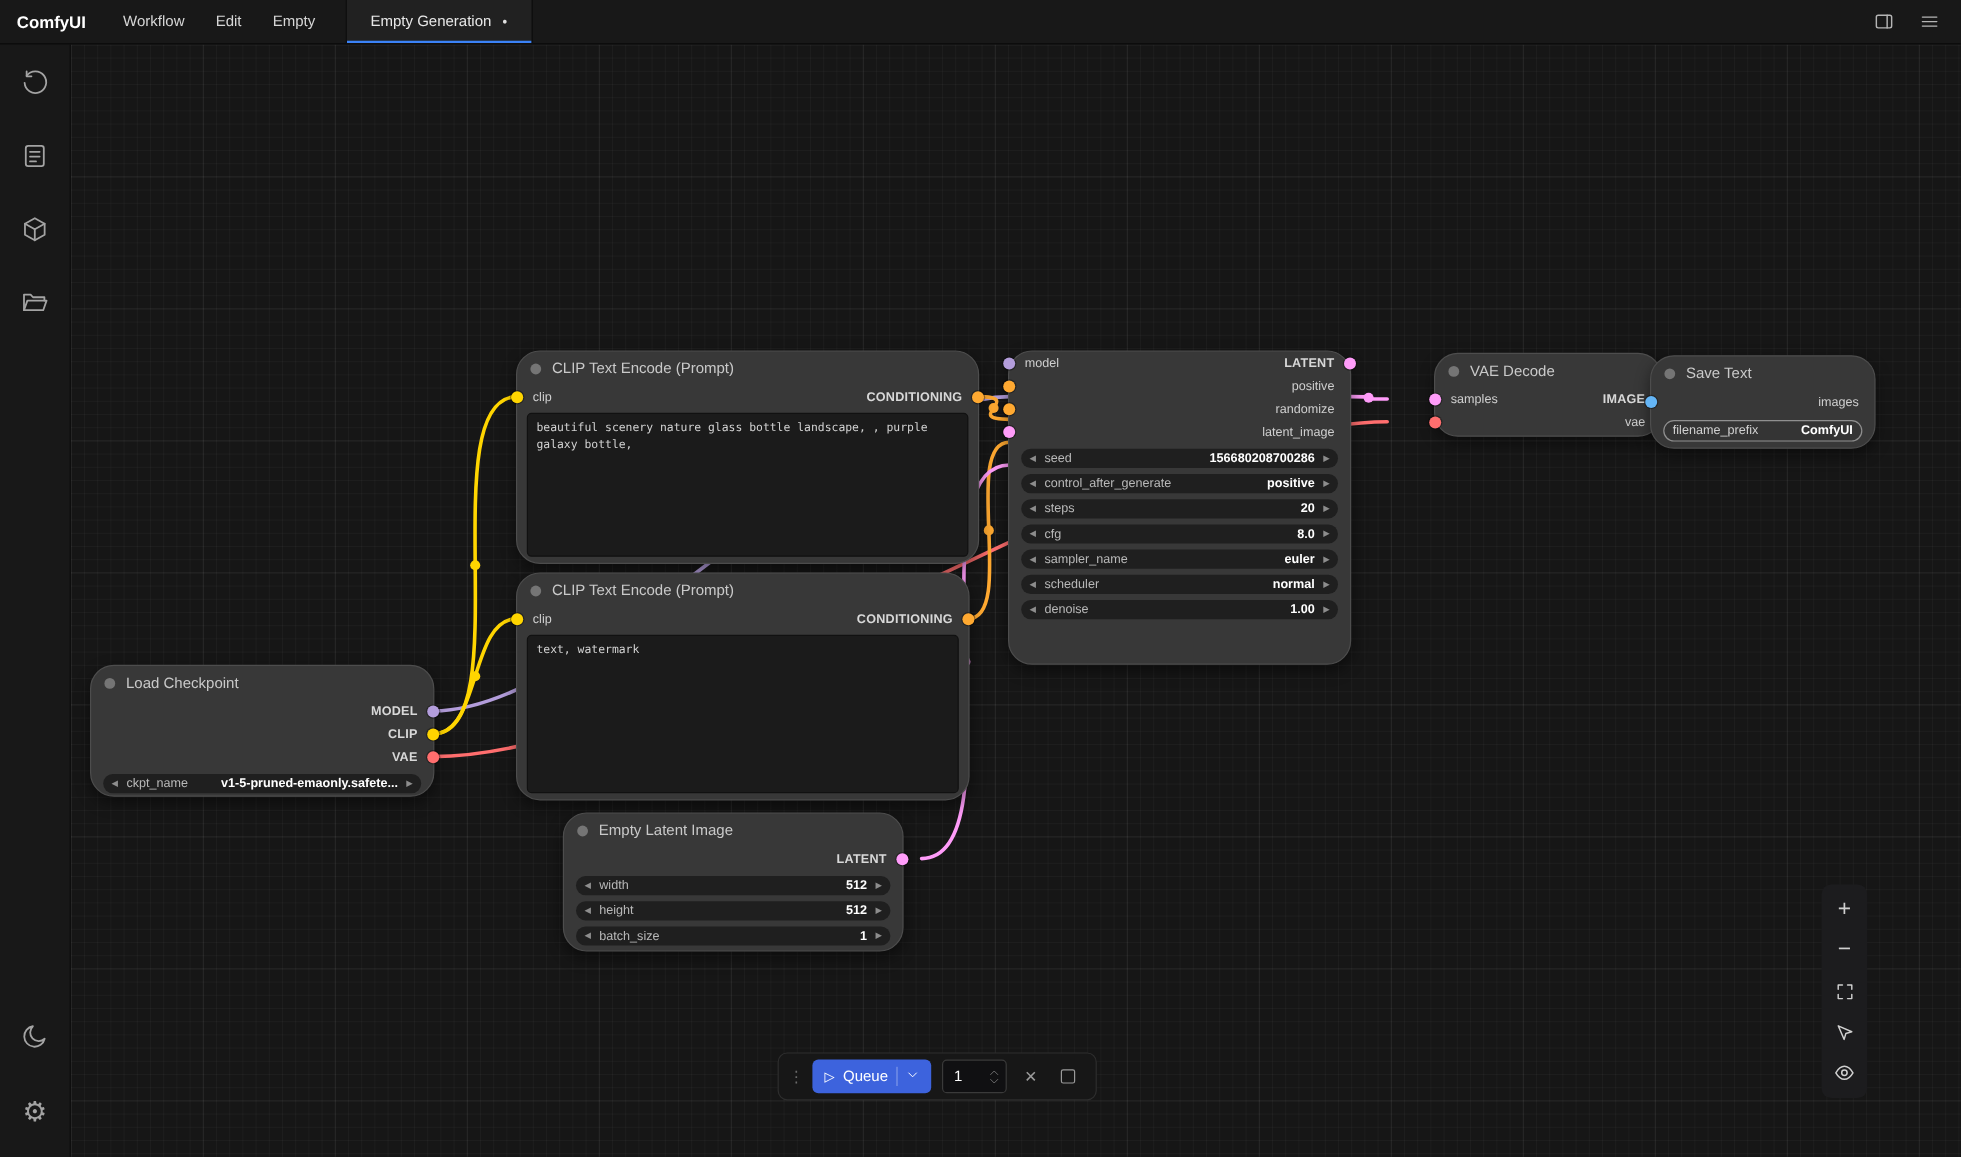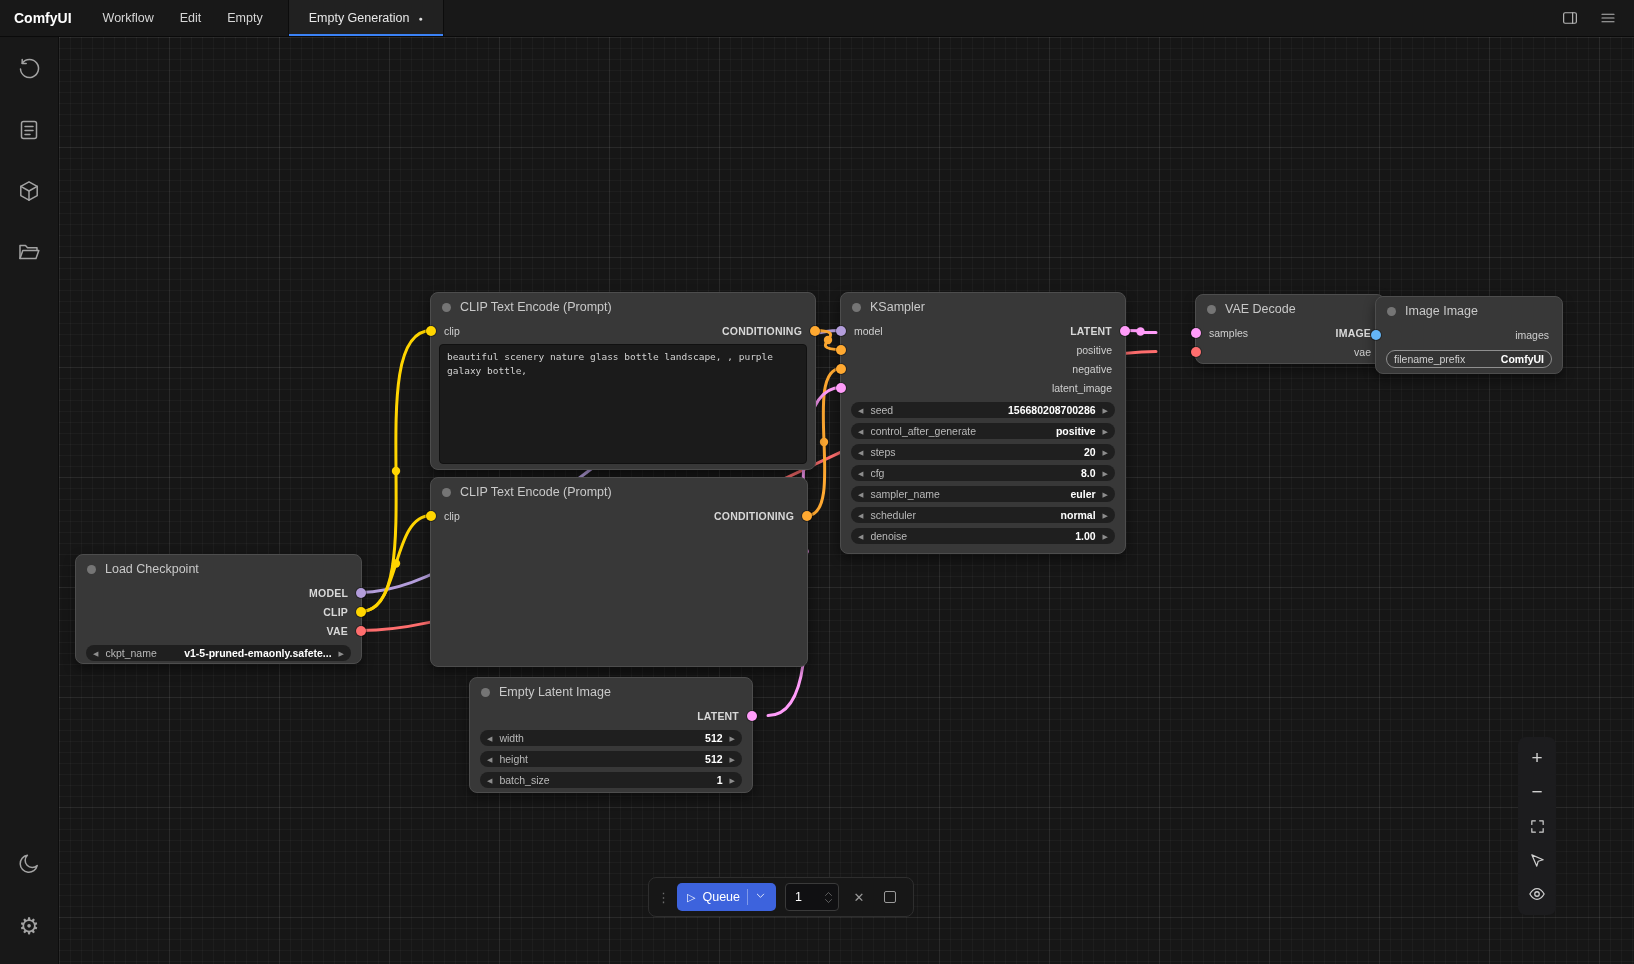--- a/index.html
+++ b/index.html
@@ -38,21 +38,21 @@
     background-color:#161616;
     background-image:
       linear-gradient(rgba(255,255,255,.032) 1px, transparent 1px),
       linear-gradient(90deg, rgba(255,255,255,.032) 1px, transparent 1px),
       linear-gradient(rgba(255,255,255,.05) 1px, transparent 1px),
       linear-gradient(90deg, rgba(255,255,255,.05) 1px, transparent 1px);
     background-size:11px 11px, 11px 11px, 110px 110px, 110px 110px; }
   .wires { position:absolute; left:0; top:0; z-index:1; pointer-events:none; }
 
   
-  .node { position:absolute; background:#383838; border:1px solid #4d4d4d; border-radius:8px;
+  .node { position:absolute; background:#383838; border:1px solid #4d4d4d; border-radius:20px;
     box-shadow:0 5px 12px rgba(0,0,0,.45); z-index:2; }
   .ntitle { height:28px; display:flex; align-items:center; gap:9px; padding:0 11px;
     color:#c9c9c9; font-size:12.5px; }
   .tdot { width:9px; height:9px; border-radius:50%; background:#757575; flex:0 0 auto; }
   .srow { position:relative; height:19px; display:flex; align-items:center;
     padding:0 13px; font-size:10.5px; color:#cfcfcf;justify-content:flex-end; }
   .out-label { margin-left:auto; font-weight:700; color:#d8d8d8; letter-spacing:.2px; }
   .slot-dot { width:10px; height:10px; border-radius:50%; background:#888; position:absolute; top:50%;
     transform:translateY(-50%); box-shadow:0 0 0 1px rgba(0,0,0,.35); }
   .in-dot { left:-5px; } .out-dot { right:-5px; }
@@ -224,40 +224,37 @@
     <div class="ntitle">
       <span class="tdot"></span>
       <span>CLIP Text Encode (Prompt)</span>
     </div>
     <div class="srow">
       <span class="slot-dot in-dot" style="background: rgb(255, 213, 0);"></span>
       <span>clip</span>
       <span class="out-label">CONDITIONING</span>
       <span class="slot-dot out-dot" style="background: rgb(255, 169, 49);"></span>
     </div>
+    <textarea class="prompt" style="height: 132px;" spellcheck="false">text, watermark</textarea>
   </div>
 
   <div class="node" style="left:781px; top:255px; width:286px; height:262px;">
-    <div class="ntitle">
-      <span class="tdot"></span>
-      <span>KSampler</span>
-    </div>
     <div class="srow">
       <span class="slot-dot in-dot" style="background: rgb(179, 157, 219);"></span>
       <span>model</span>
       <span class="out-label">LATENT</span>
       <span class="slot-dot out-dot" style="background: rgb(255, 156, 249);"></span>
     </div>
     <div class="srow">
       <span class="slot-dot in-dot" style="background: rgb(255, 169, 49);"></span>
       <span>positive</span>
     </div>
     <div class="srow">
       <span class="slot-dot in-dot" style="background: rgb(255, 169, 49);"></span>
-      <span>negative</span>
+      <span>randomize</span>
     </div>
     <div class="srow">
       <span class="slot-dot in-dot" style="background: rgb(255, 156, 249);"></span>
       <span>latent_image</span>
     </div>
     <div class="widget">
       <span class="warr">◀</span>
       <span>seed</span>
       <span class="wval">156680208700286</span>
       <span class="warr">▶</span>
@@ -313,21 +310,21 @@
     </div>
     <div class="srow">
       <span class="slot-dot in-dot" style="background: rgb(255, 110, 110);"></span>
       <span>vae</span>
     </div>
   </div>
 
   <div class="node" style="left:1316px; top:259px; width:188px; height:78px;">
     <div class="ntitle">
       <span class="tdot"></span>
-      <span>Image Image</span>
+      <span>Save Text</span>
     </div>
     <div class="srow">
       <span class="slot-dot in-dot" style="background: rgb(100, 181, 246);"></span>
       <span>images</span>
     </div>
     <div class="widget outline">
       <span>filename_prefix</span>
       <span class="wval">ComfyUI</span>
     </div>
   </div>

